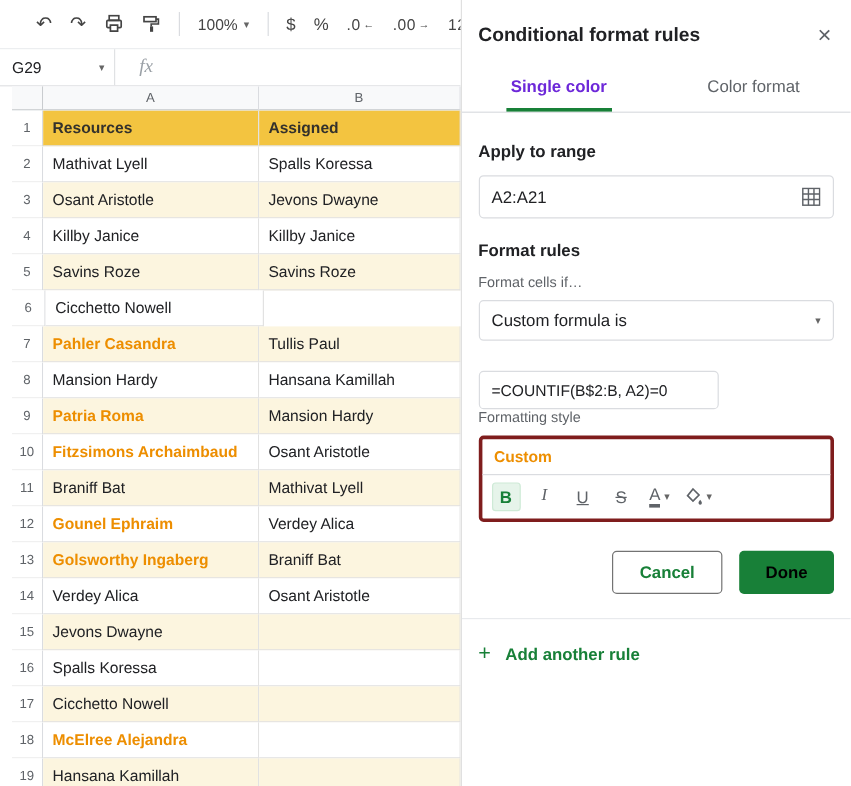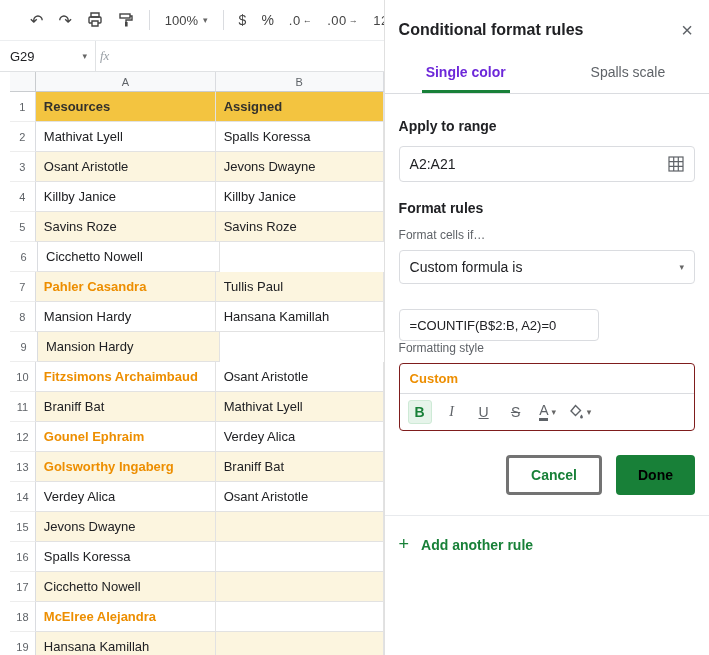--- a/index.html
+++ b/index.html
@@ -17,21 +17,21 @@
   .glyph { font-size:16px; color:#444; }
   .caret { font-size:9px; color:#666; margin-left:3px; }
   .mini-arrow { font-size:9px; color:#444; vertical-align:sub; }
   .zoom { font-size:13px; }
   .fmt123 { font-size:13px; letter-spacing:0.5px; }
 
   .formula-bar { height:32px; display:flex; align-items:center; border-top:1px solid #eceef0;
                  border-bottom:1px solid #e0e2e4; flex:0 0 auto; }
   .name-box { width:96px; height:100%; display:flex; align-items:center; justify-content:space-between;
               padding:0 8px 0 10px; font-size:13px; color:#202124; border-right:1px solid #e0e2e4; }
-  .fx { font-family:"Liberation Serif", serif; font-style:italic; color:#9aa0a6; font-size:13px; margin-left:4px; }
+  .fx { font-family:"Liberation Serif", serif; font-style:italic; color:#9aa0a6; font-size:16px; margin-left:20px; }
 
   .col-headers { display:flex; height:20px; flex:0 0 auto; font-size:11px; color:#5f6368; margin-left:10px; }
   .corner { width:28px; background:#f8f9fa; border-right:1px solid #c9cccf; border-bottom:1px solid #c9cccf; }
   .col-h { background:#f8f9fa; border-right:1px solid #dadce0; border-bottom:1px solid #c9cccf;
            display:flex; align-items:center; justify-content:center; cursor:pointer; }
   .col-h.a { width:195px; } .col-h.b { width:182px; }
 
   .sheet-rows { flex:1 1 auto; overflow:hidden; }
   .sheet-row { display:flex; height:30px; margin-left:10px; }
   .gutter-cell { width:28px; font-size:11px; color:#5f6368; display:flex; align-items:center; justify-content:center;
@@ -60,35 +60,35 @@
   .sec-title { font-size:14px; font-weight:bold; color:#202124; margin:18px 0 12px; }
   .small-label { font-size:12px; color:#5f6368; margin:0 0 8px; }
 
   .input-box { border:1px solid #dadce0; border-radius:4px; height:36px; display:flex; align-items:center;
                justify-content:space-between; padding:0 10px; font-size:14px; cursor:text; }
   .select-box { border:1px solid #dadce0; border-radius:4px; height:34px; display:flex; align-items:center;
                 justify-content:space-between; padding:0 10px; font-size:14px; cursor:pointer; }
   .formula-box { border:1px solid #dadce0; border-radius:4px; height:32px; width:200px; display:flex;
                  align-items:center; padding:0 10px; font-size:13px; margin-top:25px; cursor:text; }
 
-  .style-box { border:1px solid #7f1d1d; border-radius:4px; margin-top:4px; }
+  .style-box { border:3px solid #7f1d1d; border-radius:4px; margin-top:4px; }
   .preview { height:30px; display:flex; align-items:center; padding:0 10px; font-size:13px; font-weight:bold;
              color:var(--orange, #ED8E00); border-bottom:1px solid #dadce0; }
   .fmt-toolbar { height:36px; display:flex; align-items:center; gap:8px; padding:0 8px; }
   .fmt-btn { min-width:24px; height:24px; display:flex; align-items:center; justify-content:center;
              font-size:14px; color:#5f6368; border-radius:3px; cursor:pointer; }
   .fmt-btn.bold-btn { color:#188038; font-weight:bold; background:#e6f4ea; border:1px solid #ceead6; }
   .italic-btn { font-style:italic; font-family:"Liberation Serif", serif; }
   .underline-btn { text-decoration:underline; }
   .strike-btn { text-decoration:line-through; }
   .a-letter { border-bottom:3px solid #5f6368; line-height:1.05; }
 
   .btn-row { display:flex; justify-content:flex-end; gap:14px; padding:24px 0 0; }
   .btn { border-radius:4px; font-size:14px; font-weight:bold; padding:9px 22px; cursor:pointer; border:none; }
-  .btn-cancel { background:#fff; border:3px solid #737373; color:#188038; }
+  .btn-cancel { background:#fff; border:1px solid #737373; color:#188038; }
   .btn-done { background:#188038; color:#000000; }
 
   .panel-divider { border-top:1px solid #e8eaed; margin-top:20px; }
   .add-rule { display:flex; align-items:center; gap:12px; color:#188038; font-size:14px;
               font-weight:bold; padding:18px 14px; cursor:pointer; }
   .plus { font-size:18px; font-weight:normal; }
 
   svg { display:block; }
 </style>
 </head>
@@ -187,20 +187,21 @@
           <div class="cell cell-a orange">Pahler Casandra</div>
           <div class="cell cell-b">Tullis Paul</div>
         </div>
         <div class="sheet-row">
           <div class="gutter-cell">8</div>
           <div class="cell cell-a">Mansion Hardy</div>
           <div class="cell cell-b">Hansana Kamillah</div>
         </div>
         <div class="sheet-row band">
           <div class="gutter-cell">9</div>
+          <div class="cell cell-a orange">Patria Roma</div>
           <div class="cell cell-b">Mansion Hardy</div>
         </div>
         <div class="sheet-row">
           <div class="gutter-cell">10</div>
           <div class="cell cell-a orange">Fitzsimons Archaimbaud</div>
           <div class="cell cell-b">Osant Aristotle</div>
         </div>
         <div class="sheet-row band">
           <div class="gutter-cell">11</div>
           <div class="cell cell-a">Braniff Bat</div>
@@ -254,21 +255,21 @@
     <div class="panel-header">
       <span class="panel-title">Conditional format rules</span>
       <span class="close-btn">×</span>
     </div>
 
     <div class="tabs">
       <div class="tab active">
         <span class="tab-label">Single color</span>
       </div>
       <div class="tab">
-        <span class="tab-label">Spalls scale</span>
+        <span class="tab-label">Color format</span>
       </div>
     </div>
 
     <div class="panel-body">
 
       <div class="sec-title">Apply to range</div>
 
       <div class="input-box">
         <span>A2:A21</span>
         <span>

